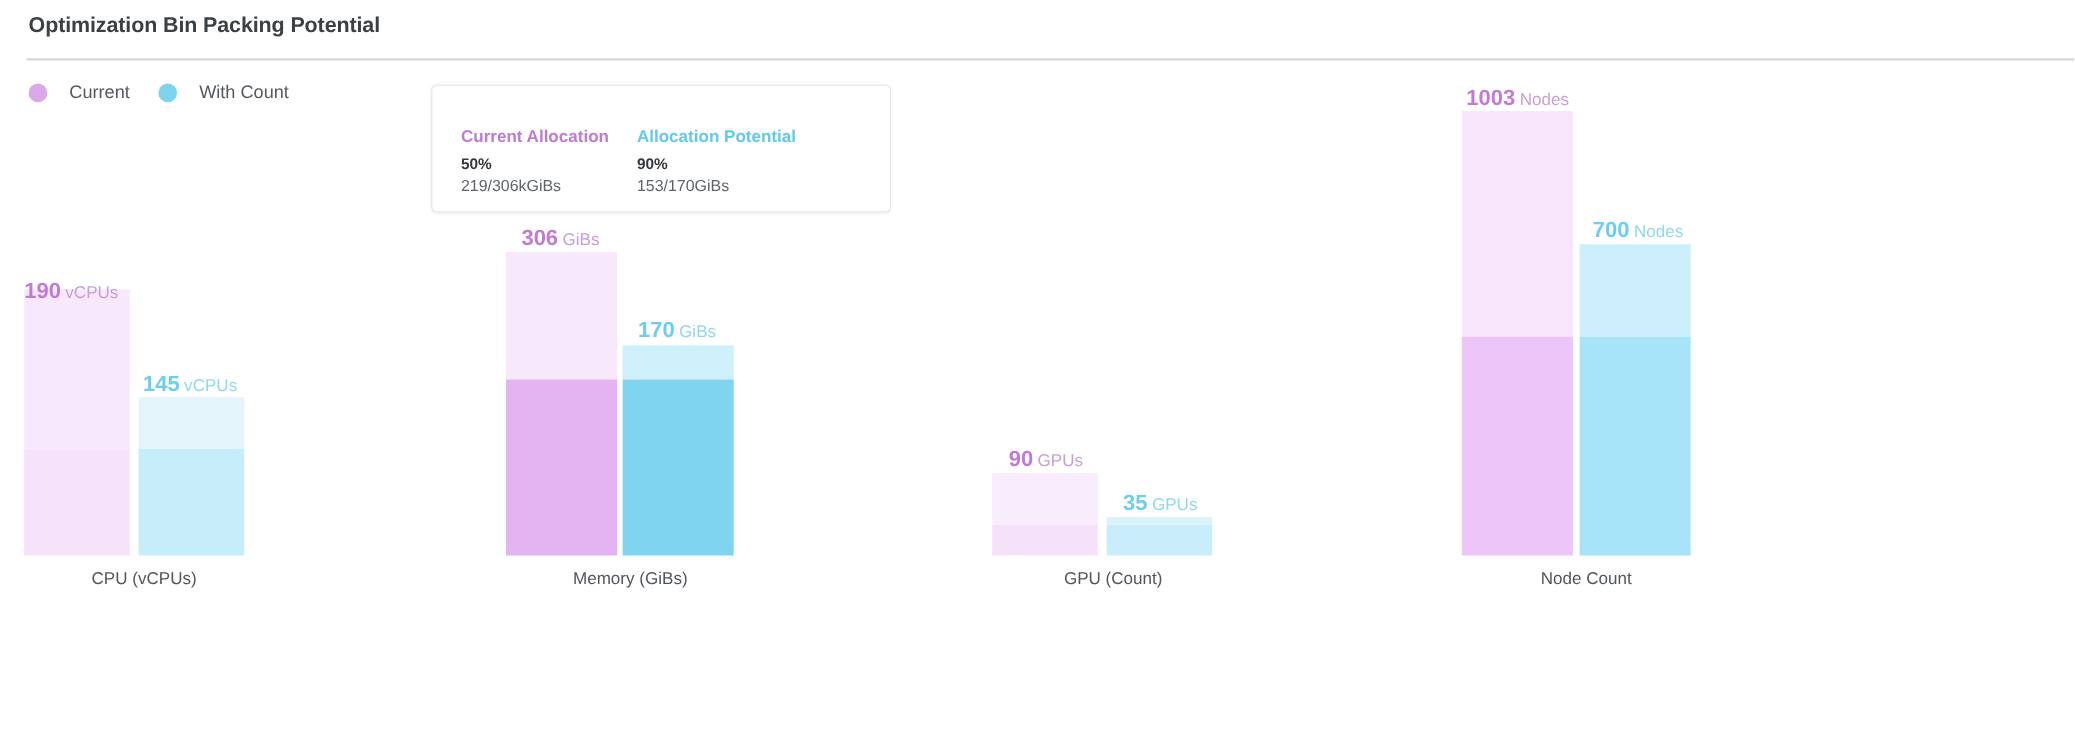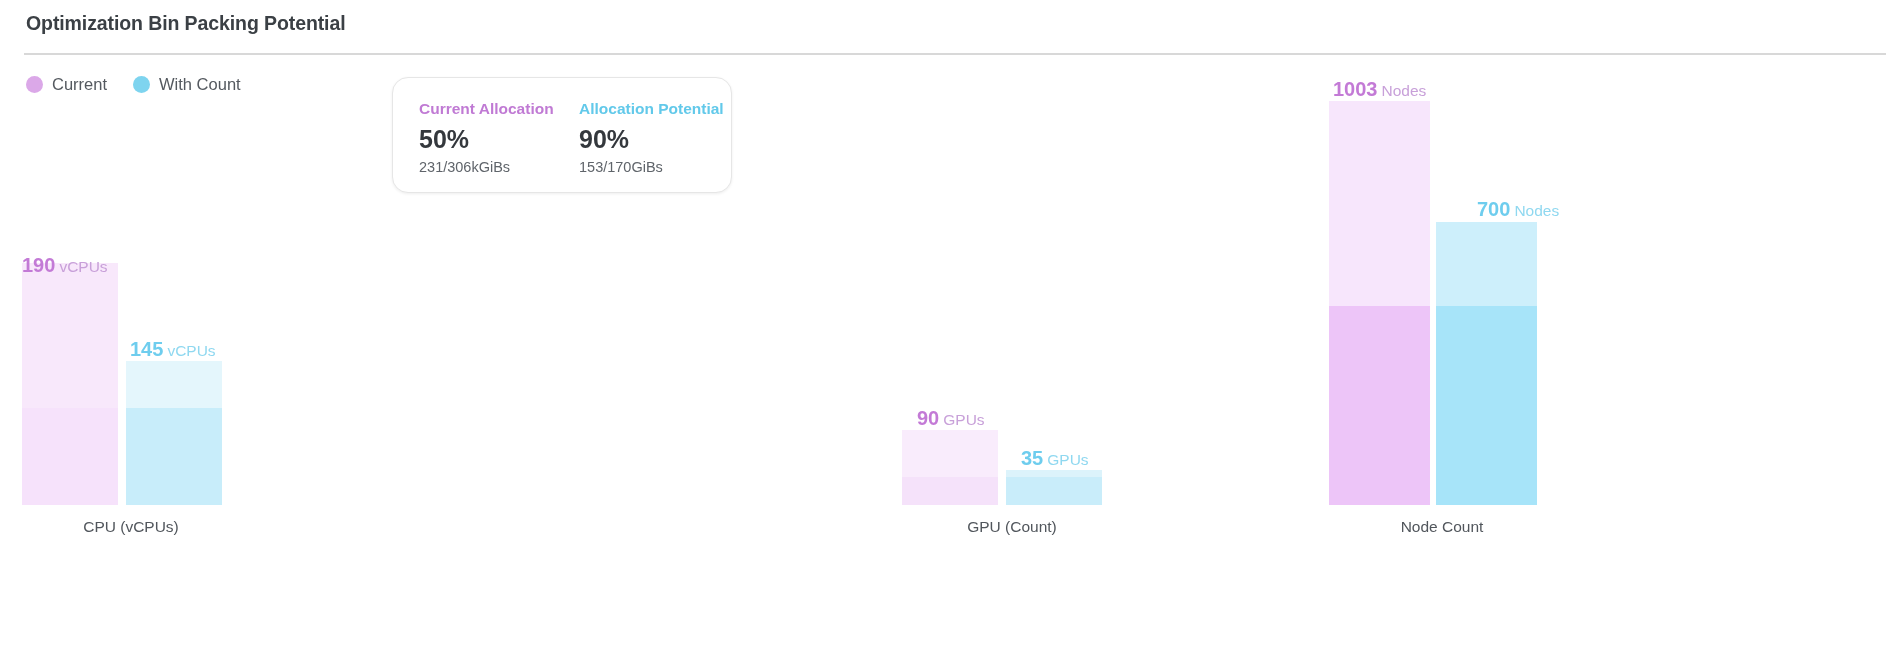--- a/index.html
+++ b/index.html
@@ -52,64 +52,64 @@
     position: absolute;
     left: 26px;
     top: 75px;
     display: flex;
     align-items: center;
     gap: 26px;
   }
   .legend-item {
     display: flex;
     align-items: center;
-    gap: 9px;
+    gap: 20px;
   }
   .legend-dot {
     width: 17px;
     height: 17px;
     border-radius: 50%;
     display: inline-block;
   }
   .legend-label {
     font-size: 16.5px;
     color: #54595f;
     white-space: nowrap;
   }
 
   
   .summary-card {
     position: absolute;
     left: 392px;
     top: 77px;
-    width: 340px;
+    width: 418px;
     height: 116px;
     background: #ffffff;
     border: 1px solid #e6e6e6;
-    border-radius: 16px;
+    border-radius: 5px;
     box-shadow: 0 1px 3px rgba(0,0,0,0.07);
     box-sizing: border-box;
     display: flex;
-    padding: 22px 0 0 26px;
+    padding: 38px 0 0 26px;
   }
   .summary-col {
     width: 160px;
   }
   .summary-col.second { width: 150px; }
   .summary-head {
     font-size: 15.5px;
     font-weight: bold;
     line-height: 1.1;
     white-space: nowrap;
   }
   .summary-head.purple { color: #c07ad4; }
   .summary-head.blue   { color: #62c9ea; }
   .summary-big {
     margin-top: 9px;
-    font-size: 25px;
+    font-size: 14px;
     font-weight: bold;
     color: #34383d;
     line-height: 1.1;
   }
   .summary-sub {
     margin-top: 6px;
     font-size: 14.5px;
     color: #5f646a;
     line-height: 1.1;
     white-space: nowrap;
@@ -189,21 +189,21 @@
     <div class="legend-item">
       <span class="legend-dot" style="background:#7ed4ef;"></span>
       <span class="legend-label">With Count</span>
     </div>
   </div>
 
   <div class="summary-card">
     <div class="summary-col">
       <div class="summary-head purple">Current Allocation</div>
       <div class="summary-big">50%</div>
-      <div class="summary-sub">231/306kGiBs</div>
+      <div class="summary-sub">219/306kGiBs</div>
     </div>
     <div class="summary-col second">
       <div class="summary-head blue">Allocation Potential</div>
       <div class="summary-big">90%</div>
       <div class="summary-sub">153/170GiBs</div>
     </div>
   </div>
 
   <div class="plot">
 
@@ -220,20 +220,39 @@
         <div class="bar-track" style="top:0px; height:47px; background:#e4f6fc;"></div>
         <div class="bar-fill" style="top:47px; height:97px; background:#c8edfa;"></div>
       </div>
       <div class="bar-label" style="left:130px; top:339px;">
         <span class="val blue">145</span><span class="unit blue">vCPUs</span>
       </div>
 
       <div class="group-axis-label">CPU (vCPUs)</div>
     </div>
 
+    <div class="group" style="left:442px; width:262px;">
+      <div class="bar" style="left:18px; width:101px; top:229px; height:276px;">
+        <div class="bar-track" style="top:0px; height:116px; background:#f8e8fb;"></div>
+        <div class="bar-fill" style="top:116px; height:160px; background:#e3b3f2;"></div>
+      </div>
+      <div class="bar-label" style="left:32px; top:207px;">
+        <span class="val purple">306</span><span class="unit purple">GiBs</span>
+      </div>
+
+      <div class="bar" style="left:124px; width:101px; top:314px; height:191px;">
+        <div class="bar-track" style="top:0px; height:31px; background:#cdf0fa;"></div>
+        <div class="bar-fill" style="top:31px; height:160px; background:#7fd4ef;"></div>
+      </div>
+      <div class="bar-label" style="left:138px; top:290px;">
+        <span class="val blue">170</span><span class="unit blue">GiBs</span>
+      </div>
+
+      <div class="group-axis-label">Memory (GiBs)</div>
+    </div>
 
     <div class="group" style="left:881px; width:262px;">
       <div class="bar" style="left:21px; width:96px; top:430px; height:75px;">
         <div class="bar-track" style="top:0px; height:47px; background:#f9ecfc;"></div>
         <div class="bar-fill" style="top:47px; height:28px; background:#f5e2fa;"></div>
       </div>
       <div class="bar-label" style="left:36px; top:408px;">
         <span class="val purple">90</span><span class="unit purple">GPUs</span>
       </div>
 
@@ -254,21 +273,21 @@
         <div class="bar-fill" style="top:205px; height:199px; background:#edc5f8;"></div>
       </div>
       <div class="bar-label" style="left:22px; top:79px;">
         <span class="val purple">1003</span><span class="unit purple">Nodes</span>
       </div>
 
       <div class="bar" style="left:125px; width:101px; top:222px; height:283px;">
         <div class="bar-track" style="top:0px; height:84px; background:#cdeffb;"></div>
         <div class="bar-fill" style="top:84px; height:199px; background:#a7e4f9;"></div>
       </div>
-      <div class="bar-label" style="left:137px; top:199px;margin-left:29px;">
+      <div class="bar-label" style="left:137px; top:199px;">
         <span class="val blue">700</span><span class="unit blue">Nodes</span>
       </div>
 
       <div class="group-axis-label">Node Count</div>
     </div>
 
   </div>
 </div>
 
 </body></html>

